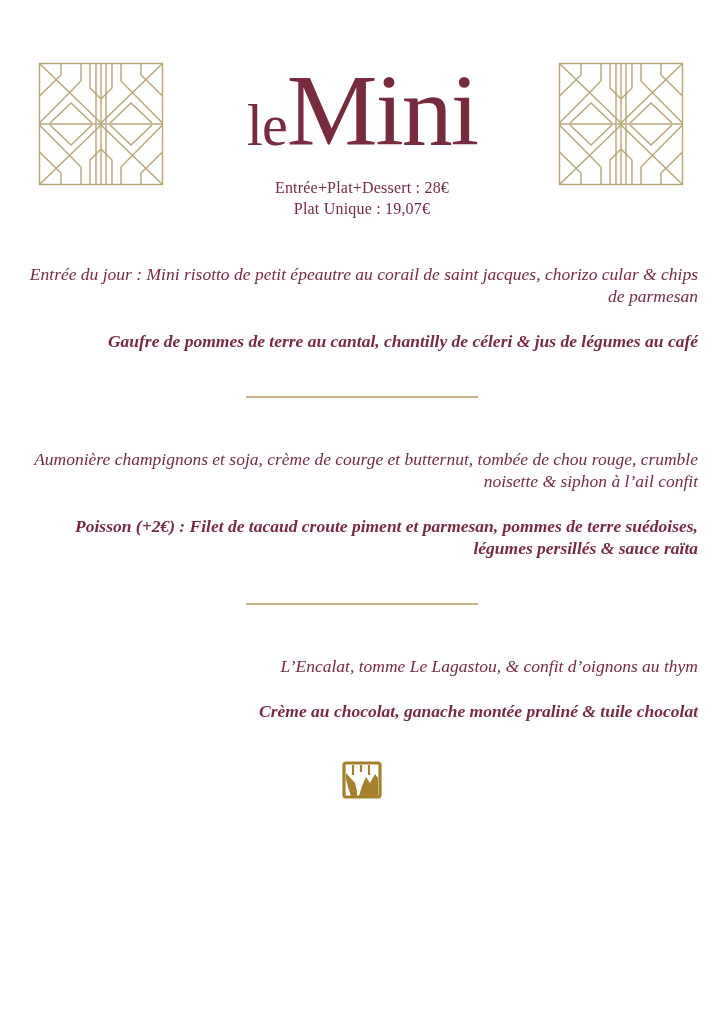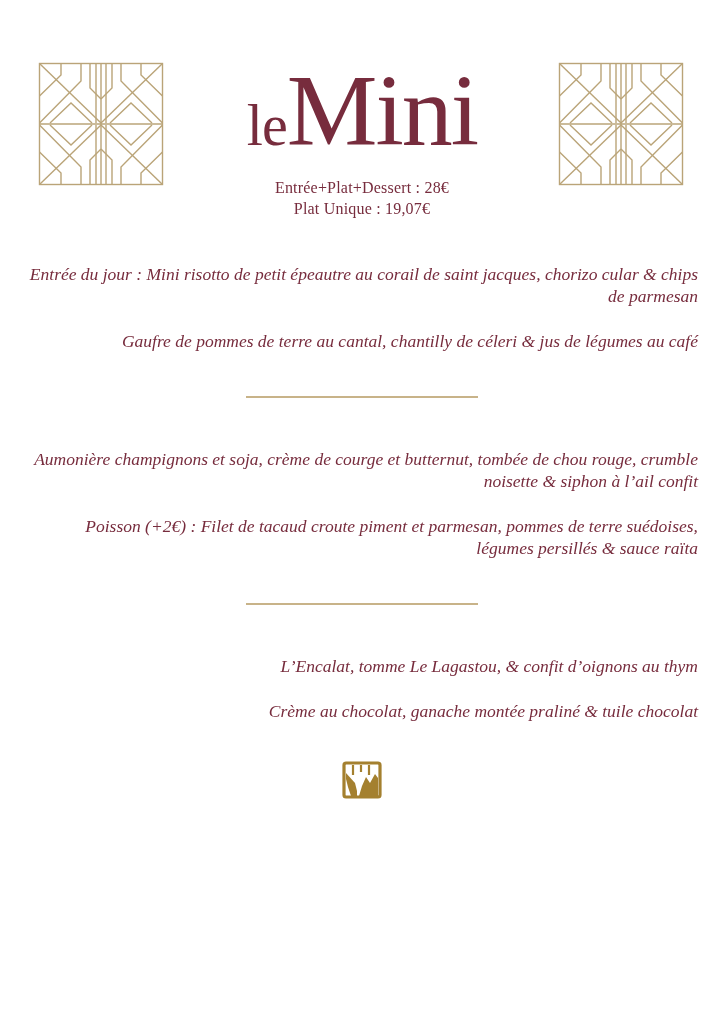--- a/index.html
+++ b/index.html
@@ -34,21 +34,21 @@
     width: 672px;
     margin: 44px auto 0;
     text-align: right;
     color: #772C3D;
     font-style: italic;
     font-size: 17.5px;
     line-height: 1.26;
   }
   .menu-section { margin: 0; }
   .menu-section p { margin: 0 0 23px; }
-  .menu-section p:last-child { margin-bottom: 0; }
+  .menu-section p:last-child { margin-bottom: 0; font-weight: bold; }
   .divider {
     width: 232px;
     height: 2px;
     background: #C8B389;
     margin: 44px auto 50px;
   }
   
   .footer { margin-top: 38px; text-align: center; line-height: 0; }
 </style>
 </head>

